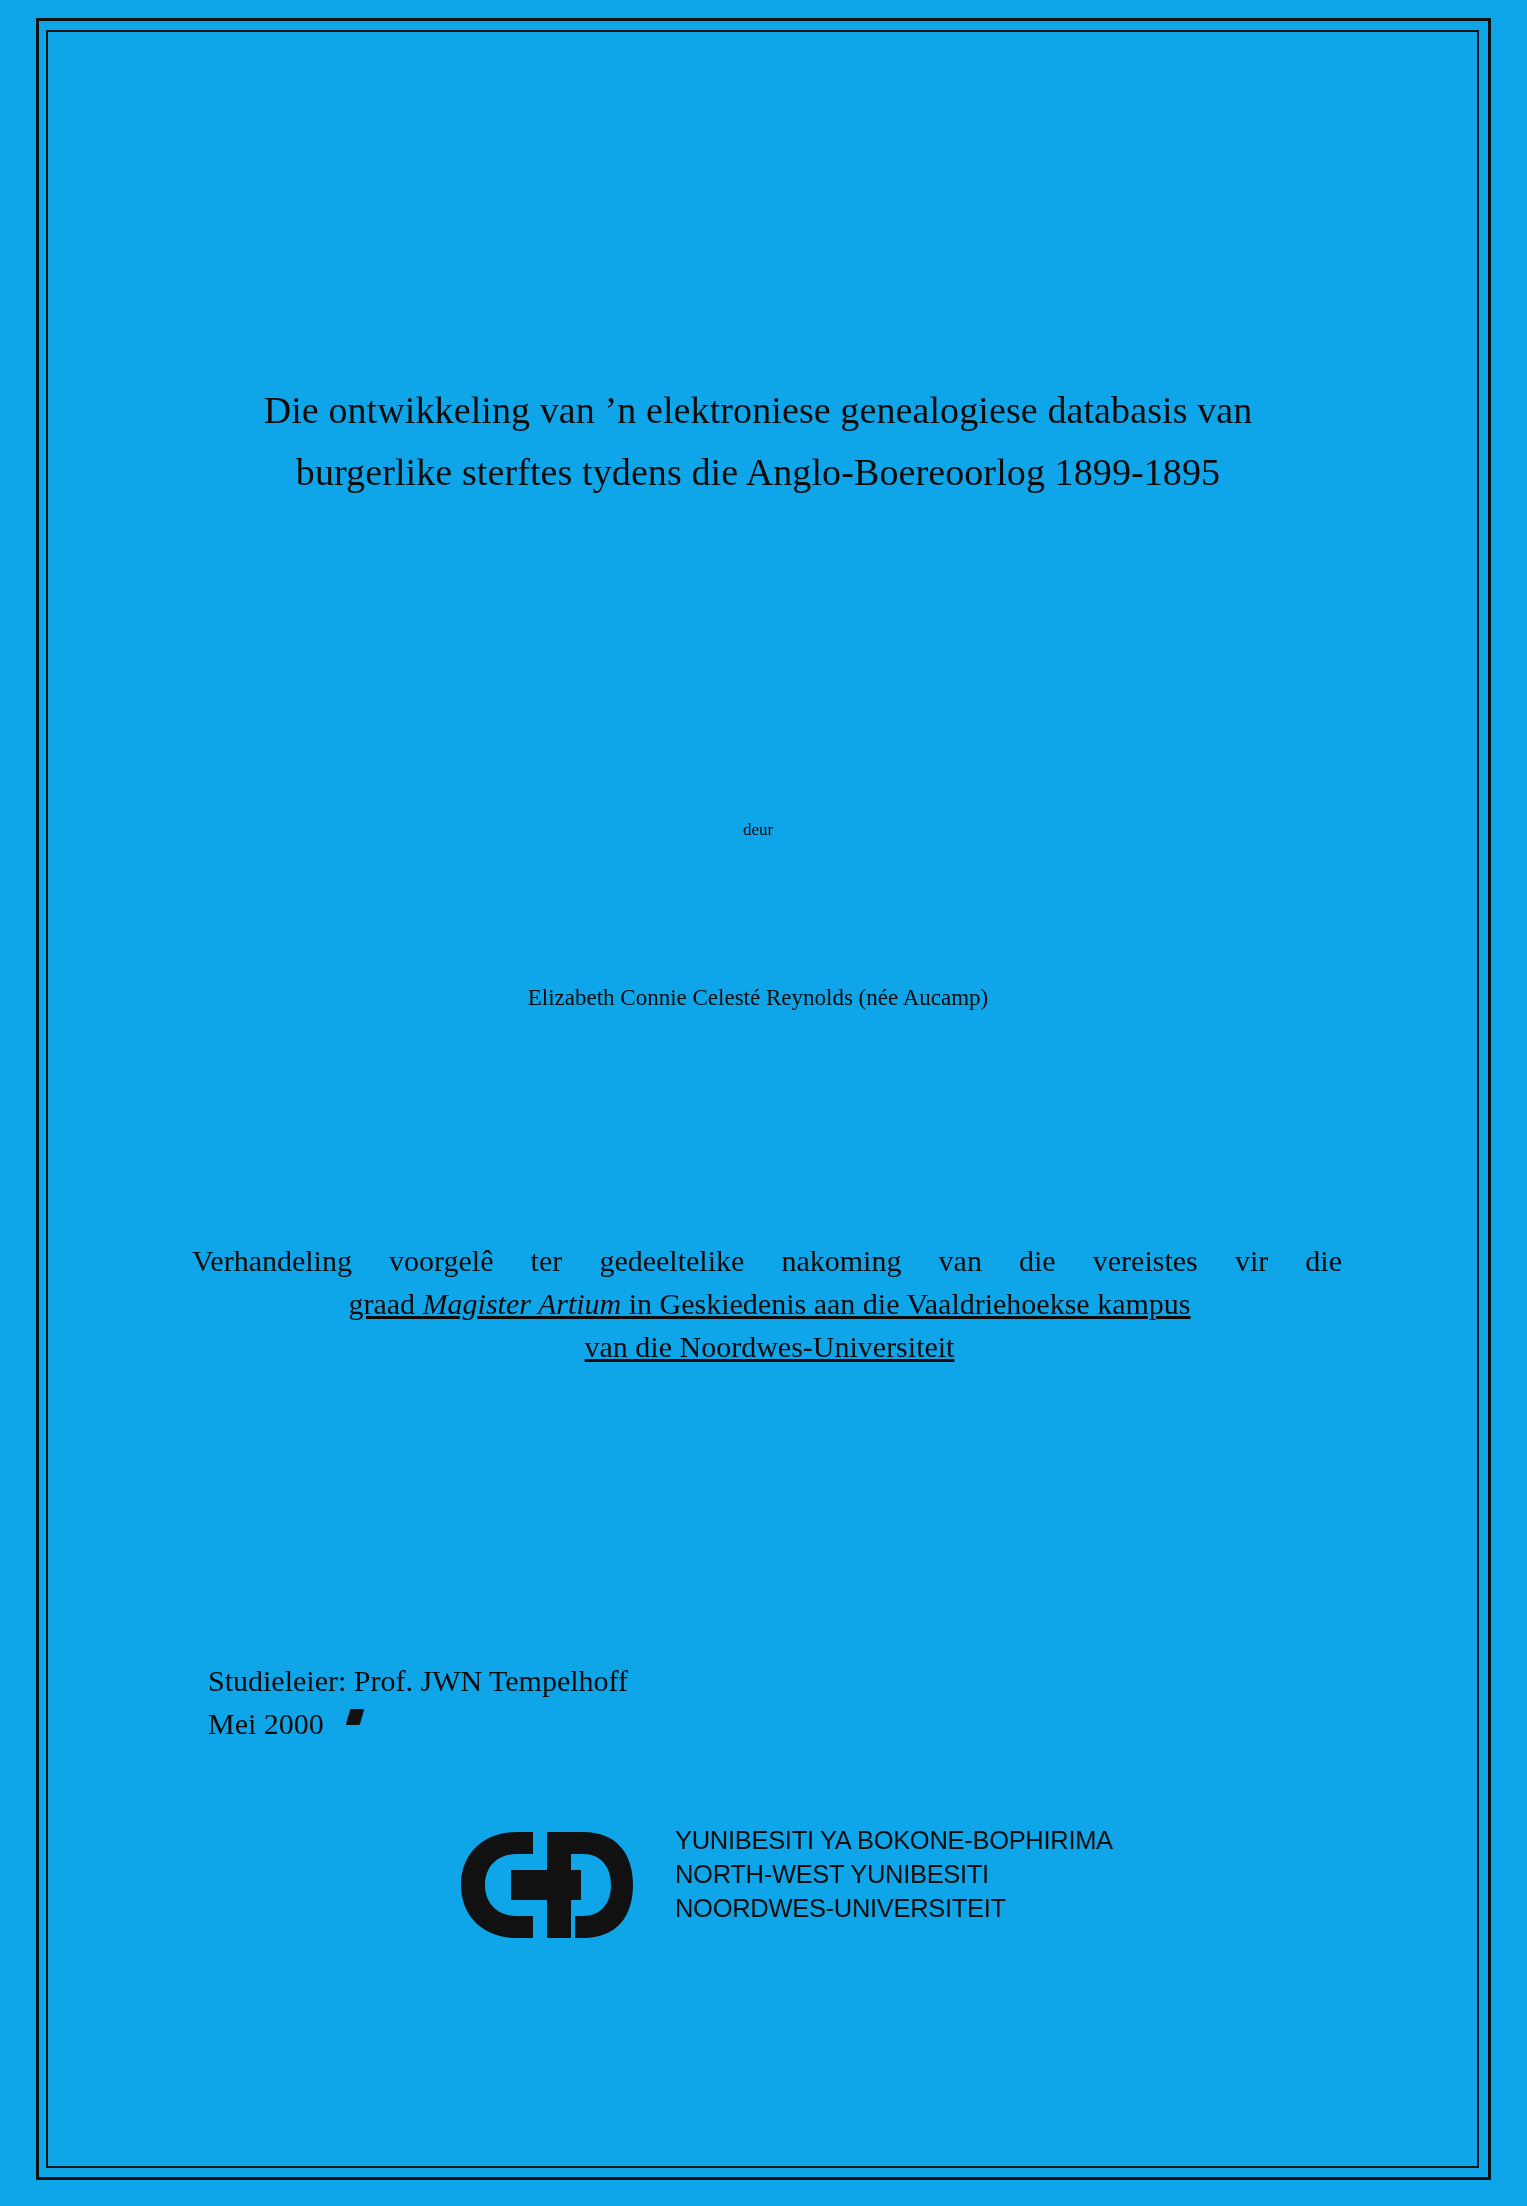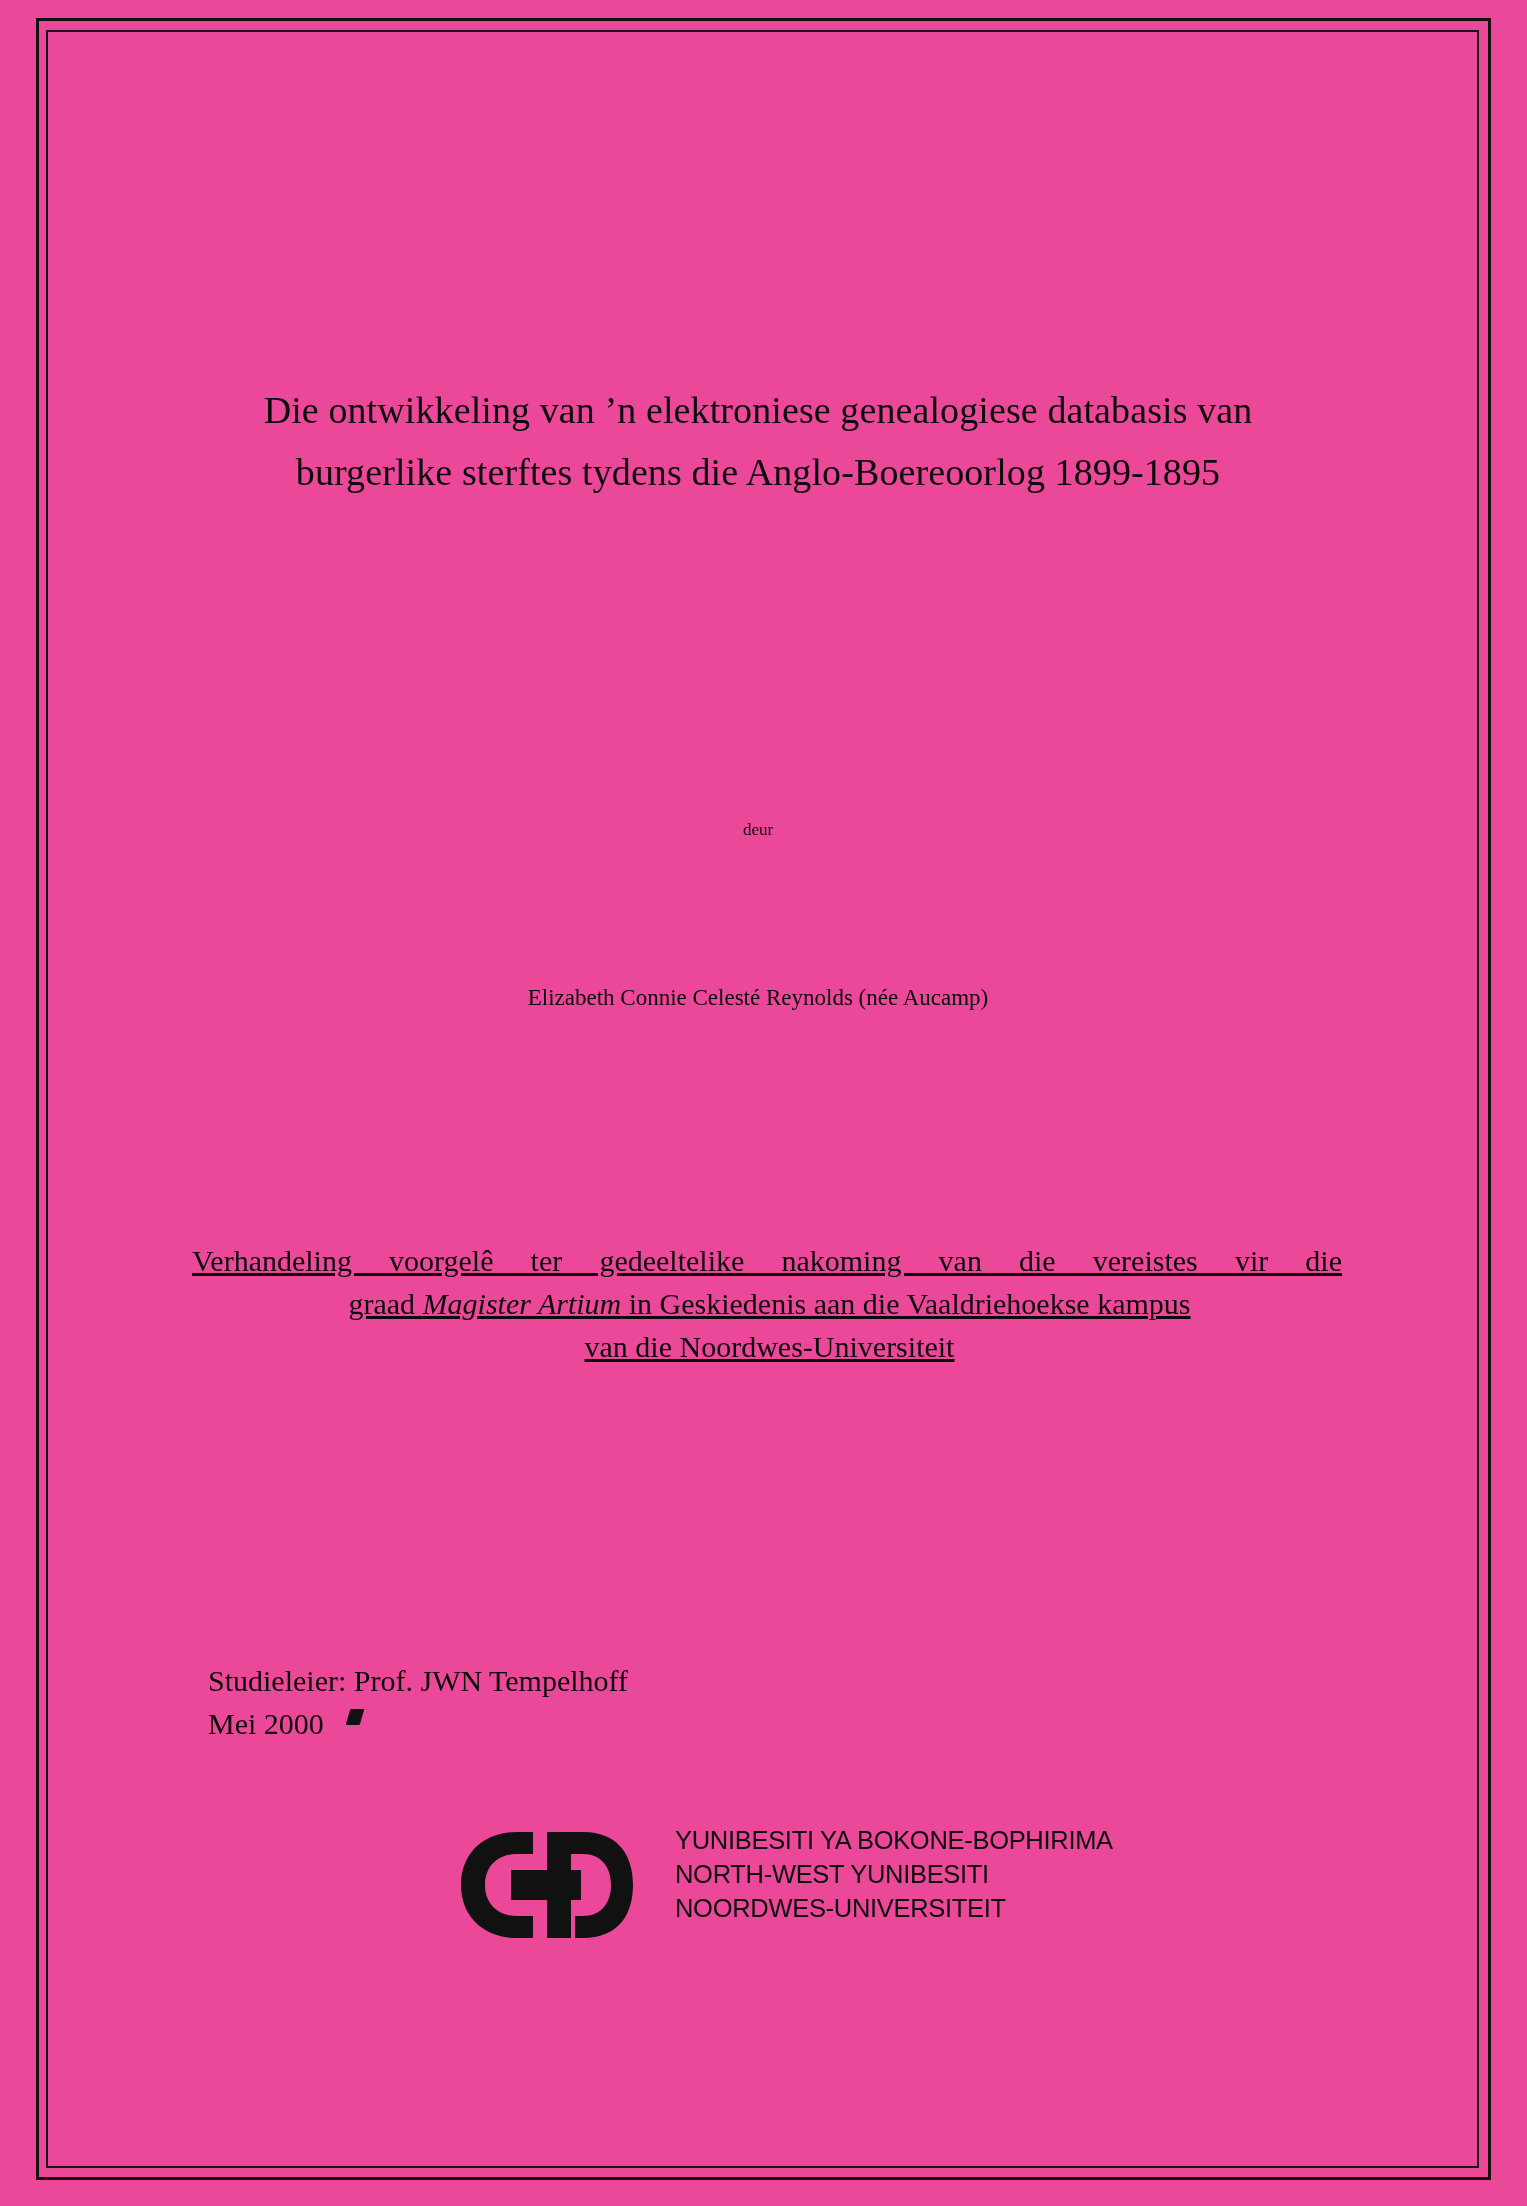--- a/index.html
+++ b/index.html
@@ -4,21 +4,21 @@
 <style>
   html, body {
     margin: 0;
     padding: 0;
     background: #ffffff;
   }
   .page {
     position: relative;
     width: 1527px;
     height: 2206px;
-    background: #ec4899;
+    background: #0ea5e9;
     overflow: hidden;
     font-family: "Liberation Serif", serif;
     color: #0b0b0b;
   }
   
   .scan-border-outer {
     position: absolute;
     left: 36px;
     top: 18px;
     width: 1455px;
@@ -77,21 +77,20 @@
     top: 1210px;
     width: 1155px;
     font-size: 30px;
     line-height: 1.43;
   }
   .statement .just {
     display: block;
     text-align: justify;
     text-align-last: justify;
     width: 1150px;
-    text-decoration: underline;
   }
   .statement .l2, .statement .l3 {
     display: block;
     text-align: center;
     text-decoration: underline;
   }
   .statement i {
     font-style: italic;
   }
   .supervisor {

